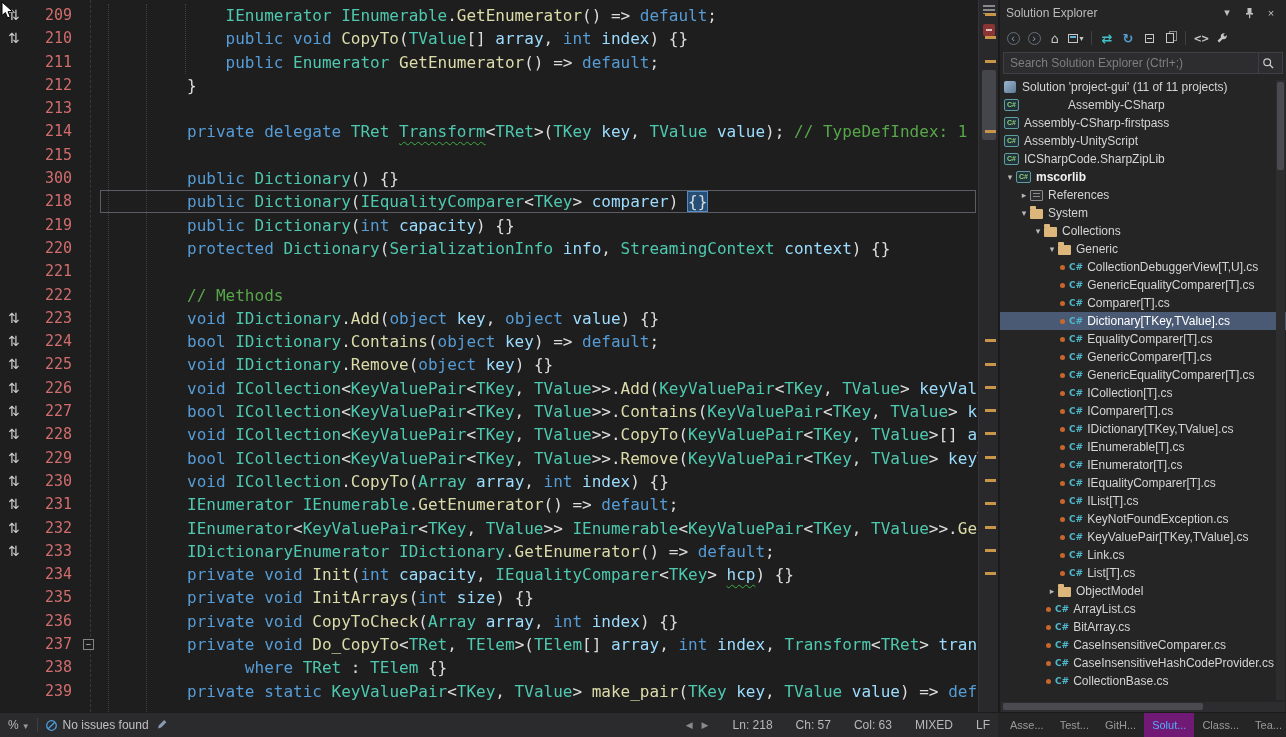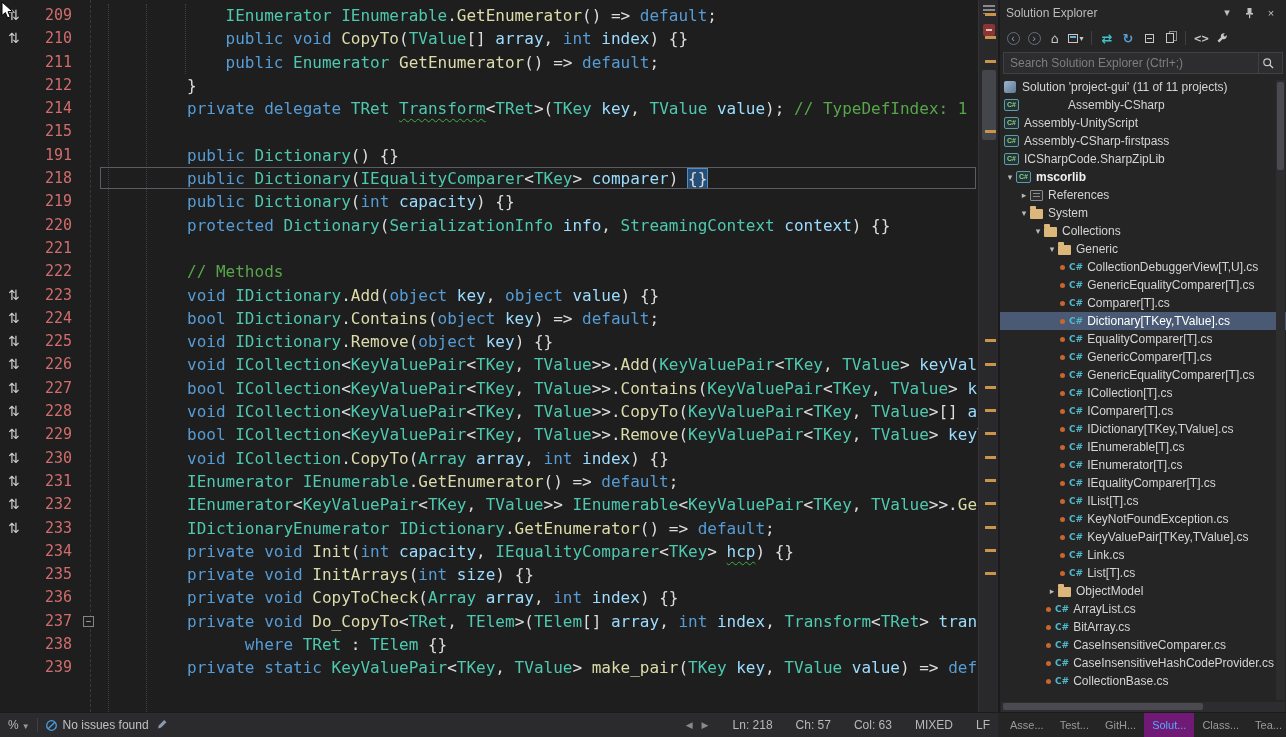--- a/index.html
+++ b/index.html
@@ -99,23 +99,24 @@
       <div class="margin-dash" style="left:90px;top:0;bottom:0"></div>
       <div class="guide" style="left:108px;top:4px;bottom:0"></div>
       <div class="guide" style="left:146px;top:4px;bottom:0"></div>
       <div class="guide" style="left:185px;top:4px;height:70px"></div>
 
       <div class="code-area" id="code-rows">
           <div class="code-row"><span class="g-icon">⇅</span><span class="g-num">209</span><span class="g-out"></span><span class="code-text"><span class="tk-o">            </span><span class="tk-t">IEnumerator</span><span class="tk-o"> </span><span class="tk-t">IEnumerable</span><span class="tk-o">.</span><span class="tk-m">GetEnumerator</span><span class="tk-o">() =&gt; </span><span class="tk-k">default</span><span class="tk-o">;</span></span></div>
           <div class="code-row"><span class="g-icon">⇅</span><span class="g-num">210</span><span class="g-out"></span><span class="code-text"><span class="tk-o">            </span><span class="tk-k">public</span><span class="tk-o"> </span><span class="tk-k">void</span><span class="tk-o"> </span><span class="tk-m">CopyTo</span><span class="tk-o">(</span><span class="tk-t">TValue</span><span class="tk-o">[] </span><span class="tk-p">array</span><span class="tk-o">, </span><span class="tk-k">int</span><span class="tk-o"> </span><span class="tk-p">index</span><span class="tk-o">) {}</span></span></div>
           <div class="code-row"><span class="g-icon"></span><span class="g-num">211</span><span class="g-out"></span><span class="code-text"><span class="tk-o">            </span><span class="tk-k">public</span><span class="tk-o"> </span><span class="tk-t">Enumerator</span><span class="tk-o"> </span><span class="tk-m">GetEnumerator</span><span class="tk-o">() =&gt; </span><span class="tk-k">default</span><span class="tk-o">;</span></span></div>
           <div class="code-row"><span class="g-icon"></span><span class="g-num">212</span><span class="g-out"></span><span class="code-text"><span class="tk-o">        </span><span class="tk-o">}</span></span></div>
+          <div class="code-row"><span class="g-icon"></span><span class="g-num">213</span><span class="g-out"></span><span class="code-text"><span class="tk-o"></span></span></div>
           <div class="code-row"><span class="g-icon"></span><span class="g-num">214</span><span class="g-out"></span><span class="code-text"><span class="tk-o">        </span><span class="tk-k">private</span><span class="tk-o"> </span><span class="tk-k">delegate</span><span class="tk-o"> </span><span class="tk-t">TRet</span><span class="tk-o"> </span><span class="tk-t sq">Transform</span><span class="tk-o">&lt;</span><span class="tk-t">TRet</span><span class="tk-o">&gt;(</span><span class="tk-t">TKey</span><span class="tk-o"> </span><span class="tk-p">key</span><span class="tk-o">, </span><span class="tk-t">TValue</span><span class="tk-o"> </span><span class="tk-p">value</span><span class="tk-o">); </span><span class="tk-c">// TypeDefIndex: 1</span></span></div>
           <div class="code-row"><span class="g-icon"></span><span class="g-num">215</span><span class="g-out"></span><span class="code-text"><span class="tk-o"></span></span></div>
-          <div class="code-row"><span class="g-icon"></span><span class="g-num">191</span><span class="g-out"></span><span class="code-text"><span class="tk-o">        </span><span class="tk-k">public</span><span class="tk-o"> </span><span class="tk-t">Dictionary</span><span class="tk-o">() {}</span></span></div>
+          <div class="code-row"><span class="g-icon"></span><span class="g-num">300</span><span class="g-out"></span><span class="code-text"><span class="tk-o">        </span><span class="tk-k">public</span><span class="tk-o"> </span><span class="tk-t">Dictionary</span><span class="tk-o">() {}</span></span></div>
           <div class="code-row current"><span class="g-icon"></span><span class="g-num">218</span><span class="g-out"></span><span class="code-text"><span class="tk-o">        </span><span class="tk-k">public</span><span class="tk-o"> </span><span class="tk-t">Dictionary</span><span class="tk-o">(</span><span class="tk-t">IEqualityComparer</span><span class="tk-o">&lt;</span><span class="tk-t">TKey</span><span class="tk-o">&gt; </span><span class="tk-p">comparer</span><span class="tk-o">) </span><span class="tk-o sel">{}</span></span></div>
           <div class="code-row"><span class="g-icon"></span><span class="g-num">219</span><span class="g-out"></span><span class="code-text"><span class="tk-o">        </span><span class="tk-k">public</span><span class="tk-o"> </span><span class="tk-t">Dictionary</span><span class="tk-o">(</span><span class="tk-k">int</span><span class="tk-o"> </span><span class="tk-p">capacity</span><span class="tk-o">) {}</span></span></div>
           <div class="code-row"><span class="g-icon"></span><span class="g-num">220</span><span class="g-out"></span><span class="code-text"><span class="tk-o">        </span><span class="tk-k">protected</span><span class="tk-o"> </span><span class="tk-t">Dictionary</span><span class="tk-o">(</span><span class="tk-t">SerializationInfo</span><span class="tk-o"> </span><span class="tk-p">info</span><span class="tk-o">, </span><span class="tk-t">StreamingContext</span><span class="tk-o"> </span><span class="tk-p">context</span><span class="tk-o">) {}</span></span></div>
           <div class="code-row"><span class="g-icon"></span><span class="g-num">221</span><span class="g-out"></span><span class="code-text"><span class="tk-o"></span></span></div>
           <div class="code-row"><span class="g-icon"></span><span class="g-num">222</span><span class="g-out"></span><span class="code-text"><span class="tk-o">        </span><span class="tk-c">// Methods</span></span></div>
           <div class="code-row"><span class="g-icon">⇅</span><span class="g-num">223</span><span class="g-out"></span><span class="code-text"><span class="tk-o">        </span><span class="tk-k">void</span><span class="tk-o"> </span><span class="tk-t">IDictionary</span><span class="tk-o">.</span><span class="tk-m">Add</span><span class="tk-o">(</span><span class="tk-k">object</span><span class="tk-o"> </span><span class="tk-p">key</span><span class="tk-o">, </span><span class="tk-k">object</span><span class="tk-o"> </span><span class="tk-p">value</span><span class="tk-o">) {}</span></span></div>
           <div class="code-row"><span class="g-icon">⇅</span><span class="g-num">224</span><span class="g-out"></span><span class="code-text"><span class="tk-o">        </span><span class="tk-k">bool</span><span class="tk-o"> </span><span class="tk-t">IDictionary</span><span class="tk-o">.</span><span class="tk-m">Contains</span><span class="tk-o">(</span><span class="tk-k">object</span><span class="tk-o"> </span><span class="tk-p">key</span><span class="tk-o">) =&gt; </span><span class="tk-k">default</span><span class="tk-o">;</span></span></div>
           <div class="code-row"><span class="g-icon">⇅</span><span class="g-num">225</span><span class="g-out"></span><span class="code-text"><span class="tk-o">        </span><span class="tk-k">void</span><span class="tk-o"> </span><span class="tk-t">IDictionary</span><span class="tk-o">.</span><span class="tk-m">Remove</span><span class="tk-o">(</span><span class="tk-k">object</span><span class="tk-o"> </span><span class="tk-p">key</span><span class="tk-o">) {}</span></span></div>
           <div class="code-row"><span class="g-icon">⇅</span><span class="g-num">226</span><span class="g-out"></span><span class="code-text"><span class="tk-o">        </span><span class="tk-k">void</span><span class="tk-o"> </span><span class="tk-t">ICollection</span><span class="tk-o">&lt;</span><span class="tk-t">KeyValuePair</span><span class="tk-o">&lt;</span><span class="tk-t">TKey</span><span class="tk-o">, </span><span class="tk-t">TValue</span><span class="tk-o">&gt;&gt;.</span><span class="tk-m">Add</span><span class="tk-o">(</span><span class="tk-t">KeyValuePair</span><span class="tk-o">&lt;</span><span class="tk-t">TKey</span><span class="tk-o">, </span><span class="tk-t">TValue</span><span class="tk-o">&gt; </span><span class="tk-p">keyValuePair</span></span></div>
           <div class="code-row"><span class="g-icon">⇅</span><span class="g-num">227</span><span class="g-out"></span><span class="code-text"><span class="tk-o">        </span><span class="tk-k">bool</span><span class="tk-o"> </span><span class="tk-t">ICollection</span><span class="tk-o">&lt;</span><span class="tk-t">KeyValuePair</span><span class="tk-o">&lt;</span><span class="tk-t">TKey</span><span class="tk-o">, </span><span class="tk-t">TValue</span><span class="tk-o">&gt;&gt;.</span><span class="tk-m">Contains</span><span class="tk-o">(</span><span class="tk-t">KeyValuePair</span><span class="tk-o">&lt;</span><span class="tk-t">TKey</span><span class="tk-o">, </span><span class="tk-t">TValue</span><span class="tk-o">&gt; </span><span class="tk-p">keyValuePair</span></span></div>
@@ -236,27 +237,27 @@
           <div class="tree-row" style="padding-left: 4px; gap: 44px;">
             <span style="display: inline-flex; align-items: center;">
               <span class="icn-project">C#</span>
             </span>
             <span class="tlabel">Assembly-CSharp</span>
           </div>
           <div class="tree-row" style="padding-left: 4px;">
             <span style="display: inline-flex; align-items: center;">
               <span class="icn-project">C#</span>
             </span>
+            <span class="tlabel">Assembly-CSharp-firstpass</span>
+          </div>
+          <div class="tree-row" style="padding-left: 4px;">
+            <span style="display: inline-flex; align-items: center;">
+              <span class="icn-project">C#</span>
+            </span>
             <span class="tlabel">Assembly-UnityScript</span>
-          </div>
-          <div class="tree-row" style="padding-left: 4px;">
-            <span style="display: inline-flex; align-items: center;">
-              <span class="icn-project">C#</span>
-            </span>
-            <span class="tlabel">Assembly-CSharp-firstpass</span>
           </div>
           <div class="tree-row" style="padding-left: 4px;">
             <span style="display: inline-flex; align-items: center;">
               <span class="icn-project">C#</span>
             </span>
             <span class="tlabel">ICSharpCode.SharpZipLib</span>
           </div>
           <div class="tree-row bold" style="padding-left: 4px;">
             <span class="tw">▾</span>
             <span style="display: inline-flex; align-items: center;">

